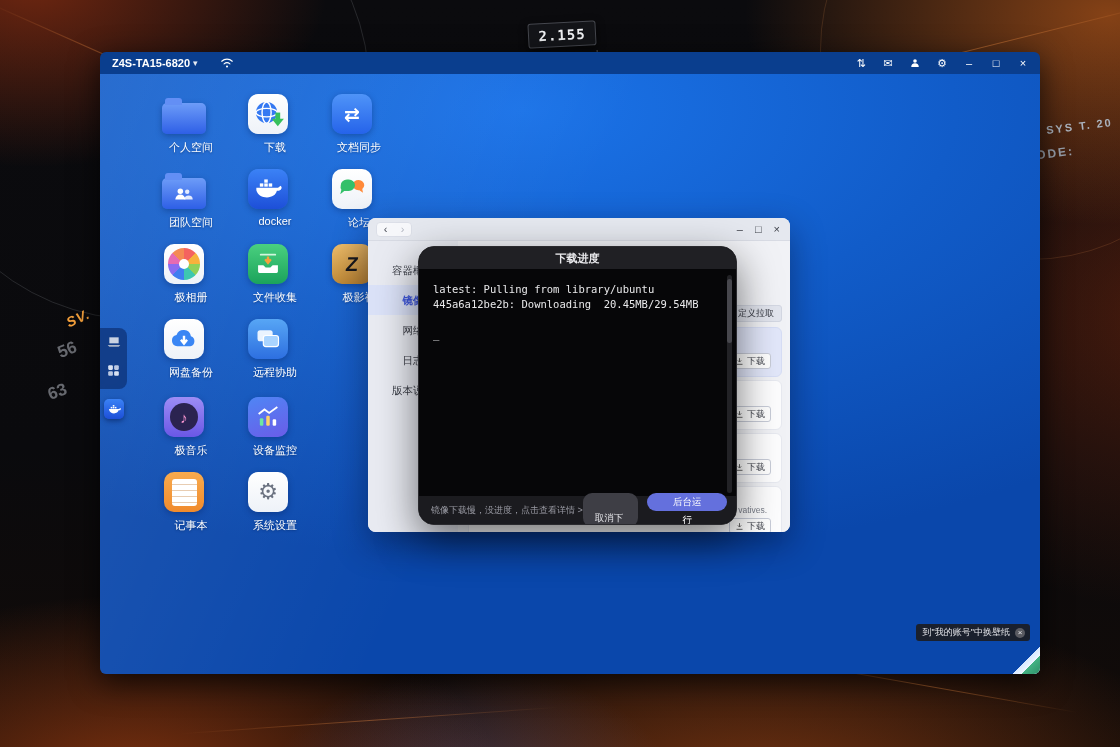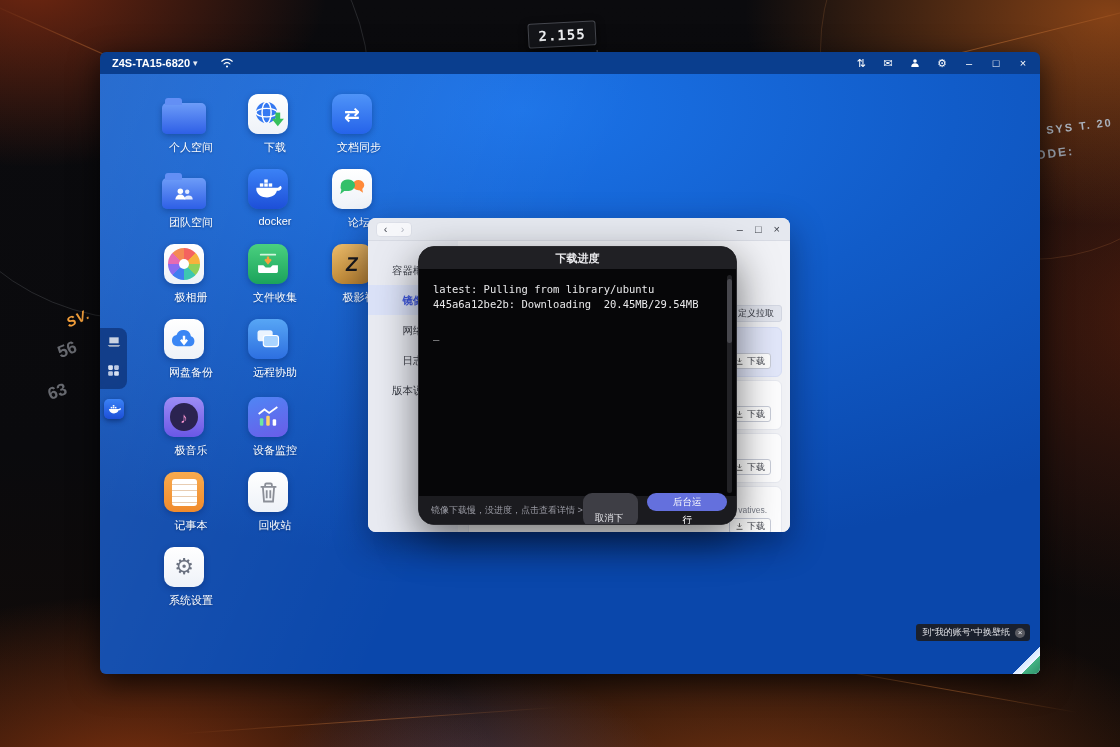--- a/index.html
+++ b/index.html
@@ -368,31 +368,20 @@
         <span class="app-label">设备监控</span>
       </div>
       <div class="app">
         <div class="tile t-orange">
           <div class="notepage"></div>
         </div>
         <span class="app-label">记事本</span>
       </div>
       <div class="app">
         <div class="tile t-white">
-          <svg width="27" height="27" viewBox="0 0 24 24" stroke="#8b8f98" fill="none" stroke-width="1.6">
-            <path d="M5 7 h14"></path>
-            <path d="M9 7 V5.2 a1.2 1.2 0 0 1 1.2 -1.2 h3.6 a1.2 1.2 0 0 1 1.2 1.2 V7"></path>
-            <path d="M7 7 l1 13 h8 l1 -13"></path>
-            <path d="M10.4 10 v7 M13.6 10 v7"></path>
-          </svg>
-        </div>
-        <span class="app-label">回收站</span>
-      </div>
-      <div class="app">
-        <div class="tile t-white">
           <span class="gear-glyph">⚙</span>
         </div>
         <span class="app-label">系统设置</span>
       </div>
     </div>
 
     <div class="dock">
       <div class="dock-panel">
         <span>
           <svg width="16" height="14" viewBox="0 0 24 20">

